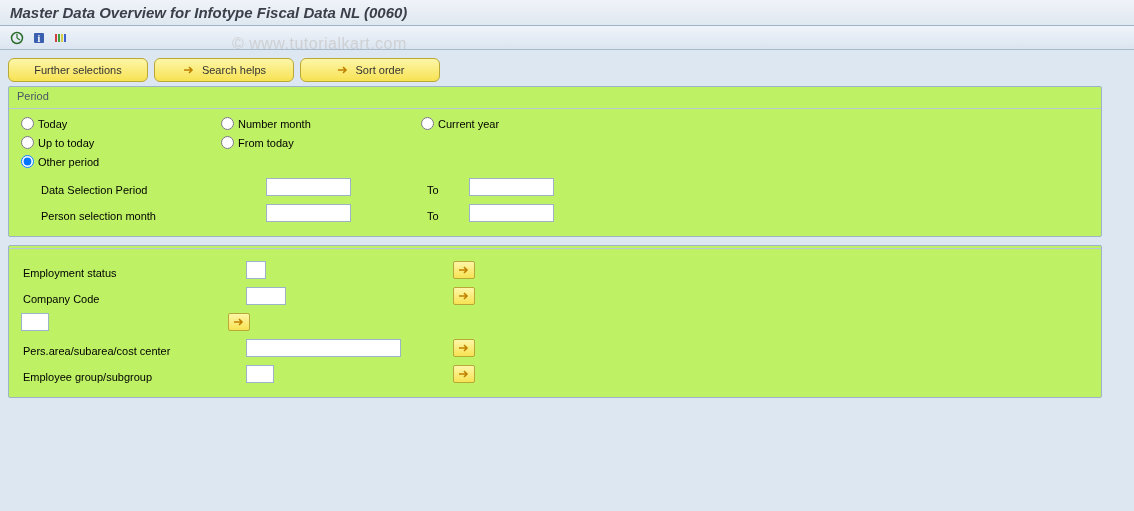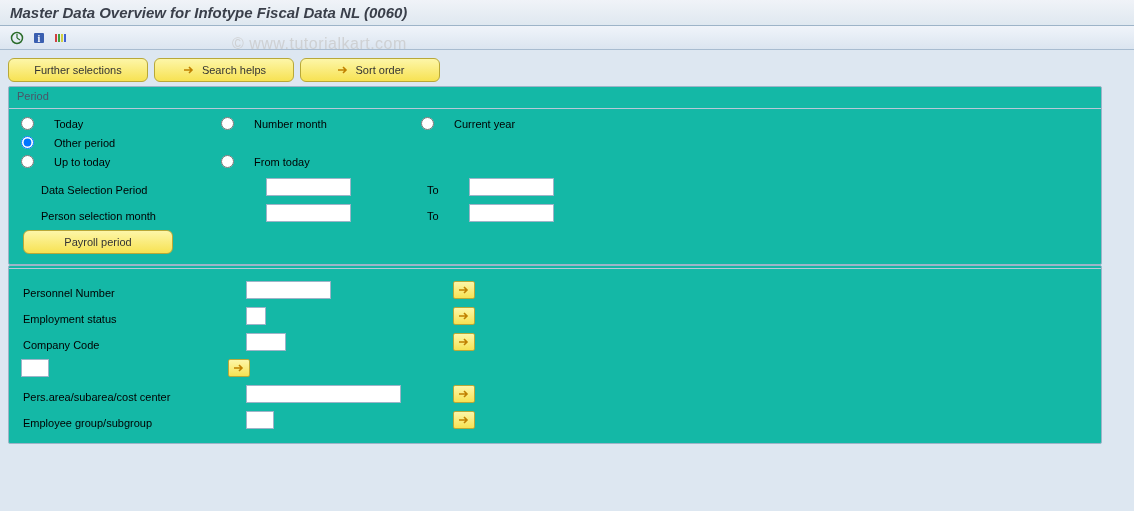--- a/index.html
+++ b/index.html
@@ -86,42 +86,43 @@
     }
     .arrow-icon {
       width: 14px;
       height: 14px;
       display: inline-flex;
       align-items: center;
       justify-content: center;
     }
     .groupbox {
       border: 1px solid #9db4c8;
-      background: #14b8a6;
+      background: #bef264;
+      margin-bottom: 8px;
       border-radius: 2px;
       width: 1094px;
     }
     .group-title {
       padding: 3px 8px;
       color: #4a5568;
       font-size: 11px;
       border-bottom: 1px solid transparent;
     }
     .group-body {
       padding: 6px 12px 10px 12px;
     }
     .radio-row {
       display: flex;
       gap: 40px;
       margin-bottom: 6px;
     }
     .radio-item {
       display: flex;
       align-items: flex-end;
-      gap: 20px;
+      gap: 4px;
       width: 160px;
     }
     .radio-item input[type="radio"] {
       margin: 0;
     }
     .field-row {
       display: flex;
       align-items: flex-end;
       margin-bottom: 4px;
       height: 22px;
@@ -246,72 +247,59 @@
           <input type="radio" name="period" style="">
           <span>Number month</span>
         </label>
         <label class="radio-item">
           <input type="radio" name="period" style="">
           <span>Current year</span>
         </label>
       </div>
       <div class="radio-row">
         <label class="radio-item">
+          <input type="radio" name="period" style="">
+          <span>Up to today</span>
+        </label>
+        <label class="radio-item">
+          <input type="radio" name="period" style="">
+          <span>From today</span>
+        </label>
+      </div>
+      <div class="radio-row">
+        <label class="radio-item">
           <input type="radio" name="period" checked="" style="">
           <span>Other period</span>
-        </label>
-      </div>
-      <div class="radio-row">
-        <label class="radio-item">
-          <input type="radio" name="period" style="">
-          <span>Up to today</span>
-        </label>
-        <label class="radio-item">
-          <input type="radio" name="period" style="">
-          <span>From today</span>
         </label>
       </div>
 
       <div class="field-row">
         <span class="field-label">Data Selection Period</span>
         <span style="width:60px;"></span>
         <input class="text-input w80" value="" style="">
         <span class="gap-spacer"></span>
         <span class="to-label">To</span>
         <input class="text-input w80" value="" style="">
       </div>
       <div class="field-row">
         <span class="field-label">Person selection month</span>
         <span style="width:60px;"></span>
         <input class="text-input w80" value="" style="">
         <span class="gap-spacer"></span>
         <span class="to-label">To</span>
         <input class="text-input w80" value="" style="">
       </div>
 
-      <button class="yellow-btn payroll-btn">
-        <span>Payroll period</span>
-      </button>
     </div>
   </div>
 
   <div class="groupbox">
     <div class="sep"></div>
     <div class="group-body">
 
-      <div class="field-row">
-        <span class="field-label sel">Personnel Number</span>
-        <input class="text-input w80" value="" style="">
-        <span style="width:118px;"></span>
-        <button class="multi-btn">
-          <svg width="12" height="10" viewBox="0 0 12 10">
-              <path d="M1 5 L8 5 M6 2 L9 5 L6 8" stroke="#c08000" stroke-width="1.6" fill="none"></path>
-            </svg>
-        </button>
-      </div>
 
       <div class="field-row">
         <span class="field-label sel">Employment status</span>
         <input class="text-input w20" value="" style="">
         <span style="width:183px;"></span>
         <button class="multi-btn">
           <svg width="12" height="10" viewBox="0 0 12 10">
               <path d="M1 5 L8 5 M6 2 L9 5 L6 8" stroke="#c08000" stroke-width="1.6" fill="none"></path>
             </svg>
         </button>

